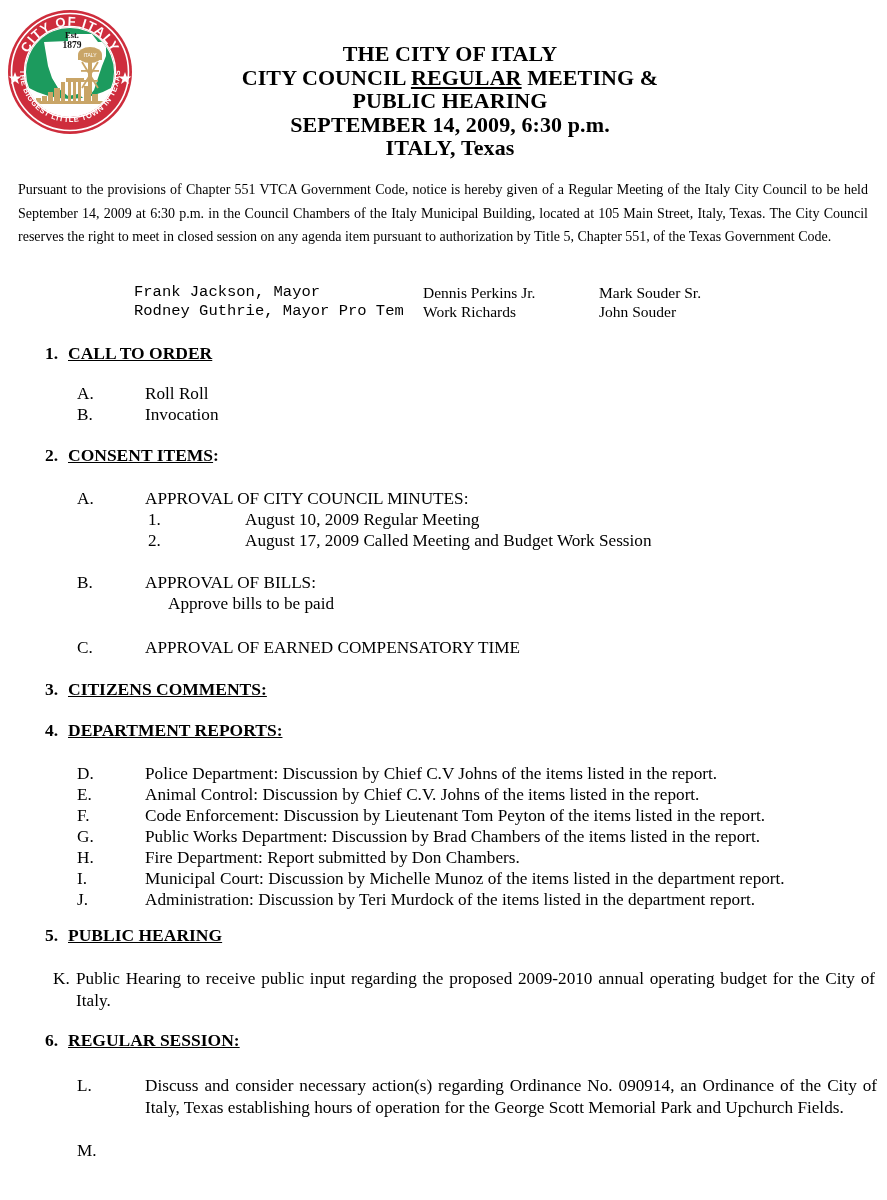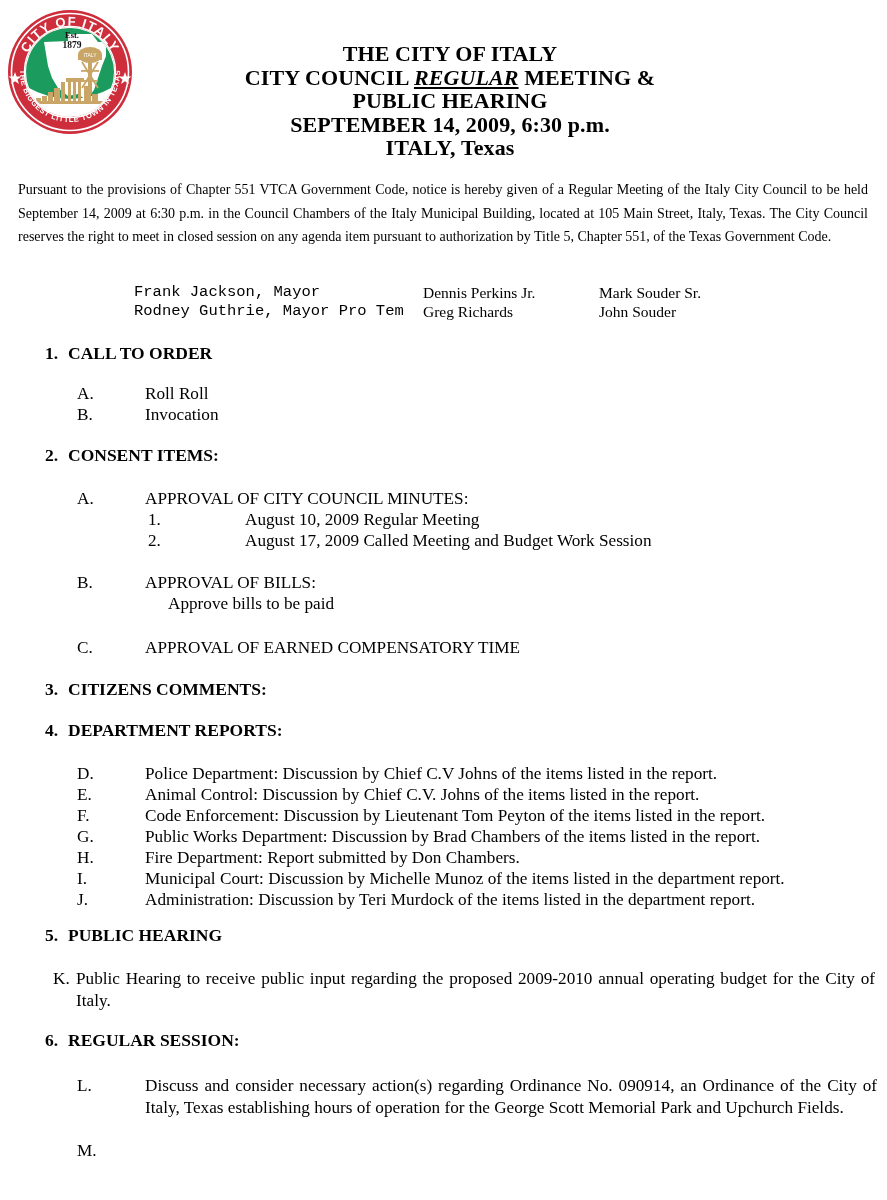--- a/index.html
+++ b/index.html
@@ -39,21 +39,21 @@
     left: 150px;
     top: 42px;
     width: 600px;
     text-align: center;
     font-weight: bold;
     font-size: 22px;
     line-height: 23.5px;
     letter-spacing: 0.1px;
   }
   .header .line { white-space: nowrap; }
-  .u { text-decoration: underline; font-style: italic; }
+  .u { text-decoration: underline; }
 
   
   .intro {
     position: absolute;
     left: 18px;
     top: 178px;
     width: 850px;
     font-size: 14px;
     line-height: 23.5px;
     text-align: justify;
@@ -78,21 +78,21 @@
     position: absolute;
     left: 45px;
   }
   .sec-head {
     font-size: 17.5px;
     font-weight: bold;
     line-height: 21px;
     white-space: nowrap;
   }
   .sec-head .num { display: inline-block; width: 23px; }
-  .sec-head .txt { }
+  .sec-head .txt { text-decoration: underline; }
 
   .items { font-size: 17.2px; line-height: 21px; }
   .item {
     position: relative;
     padding-left: 100px;
     line-height: 21px;
   }
   .item .lbl {
     position: absolute;
     left: 32px;
@@ -206,21 +206,21 @@
   <div class="intro">Pursuant to the provisions of Chapter 551 VTCA Government Code, notice is hereby given of a Regular Meeting of the Italy City Council to be held September 14, 2009 at 6:30 p.m. in the Council Chambers of the Italy Municipal Building, located at 105 Main Street, Italy, Texas.  The City Council reserves the right to meet in closed session on any agenda item pursuant to authorization by Title 5, Chapter 551, of the Texas Government Code.</div>
 
   <div class="officials">
     <div class="row">
       <span class="c1">Frank Jackson, Mayor</span>
       <span class="c2">Dennis Perkins Jr.</span>
       <span class="c3">Mark Souder Sr.</span>
     </div>
     <div class="row">
       <span class="c1">Rodney Guthrie, Mayor Pro Tem</span>
-      <span class="c2">Greg Richards</span>
+      <span class="c2">Work Richards</span>
       <span class="c3">John Souder</span>
     </div>
   </div>
 
   <div class="section" style="top:343px; width:700px;">
     <div class="sec-head">
       <span class="num">1.</span><span class="txt">CALL TO ORDER</span>
     </div>
     <div class="items" style="margin-top:19px;">
       <div class="item">

